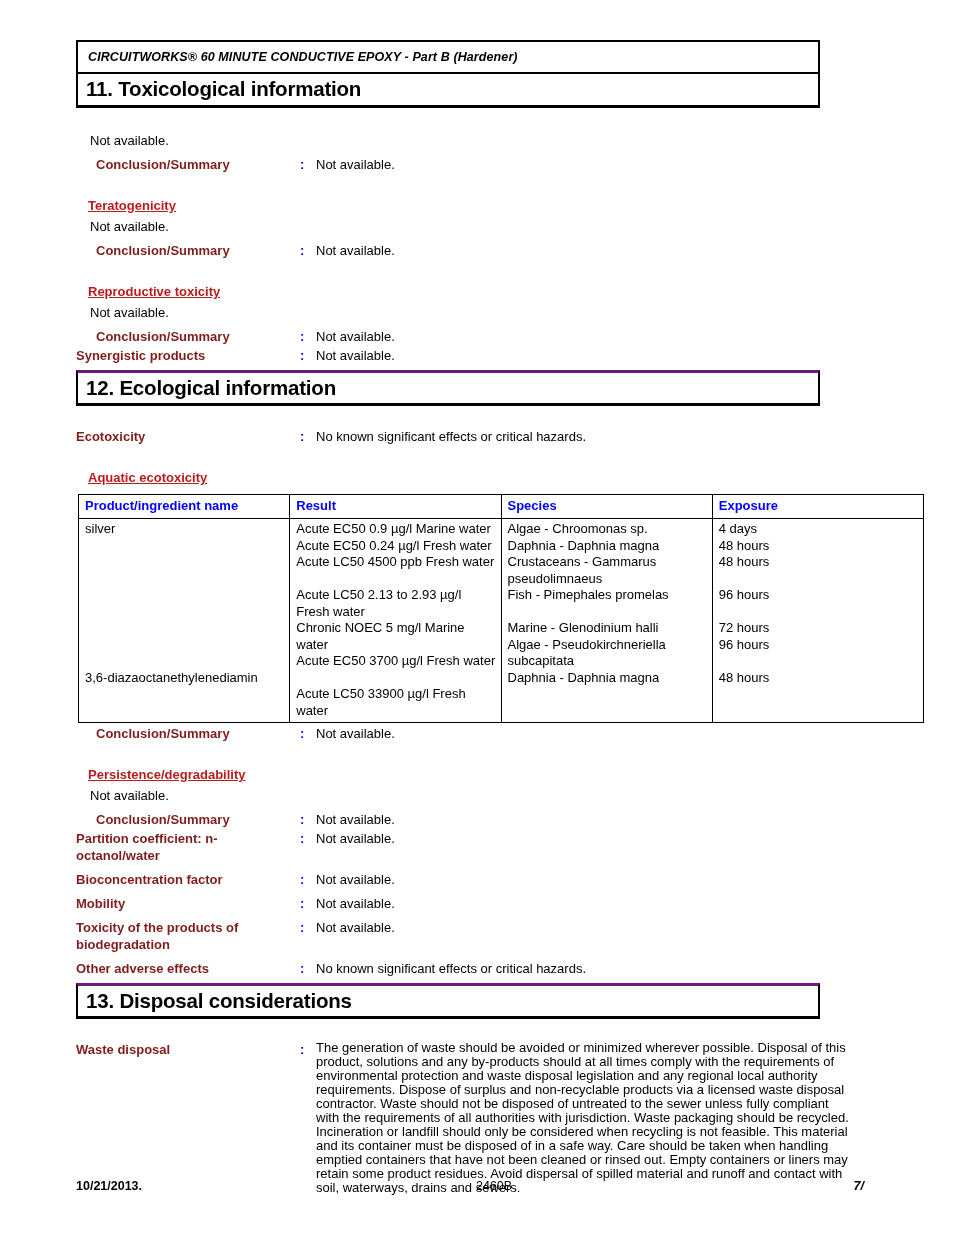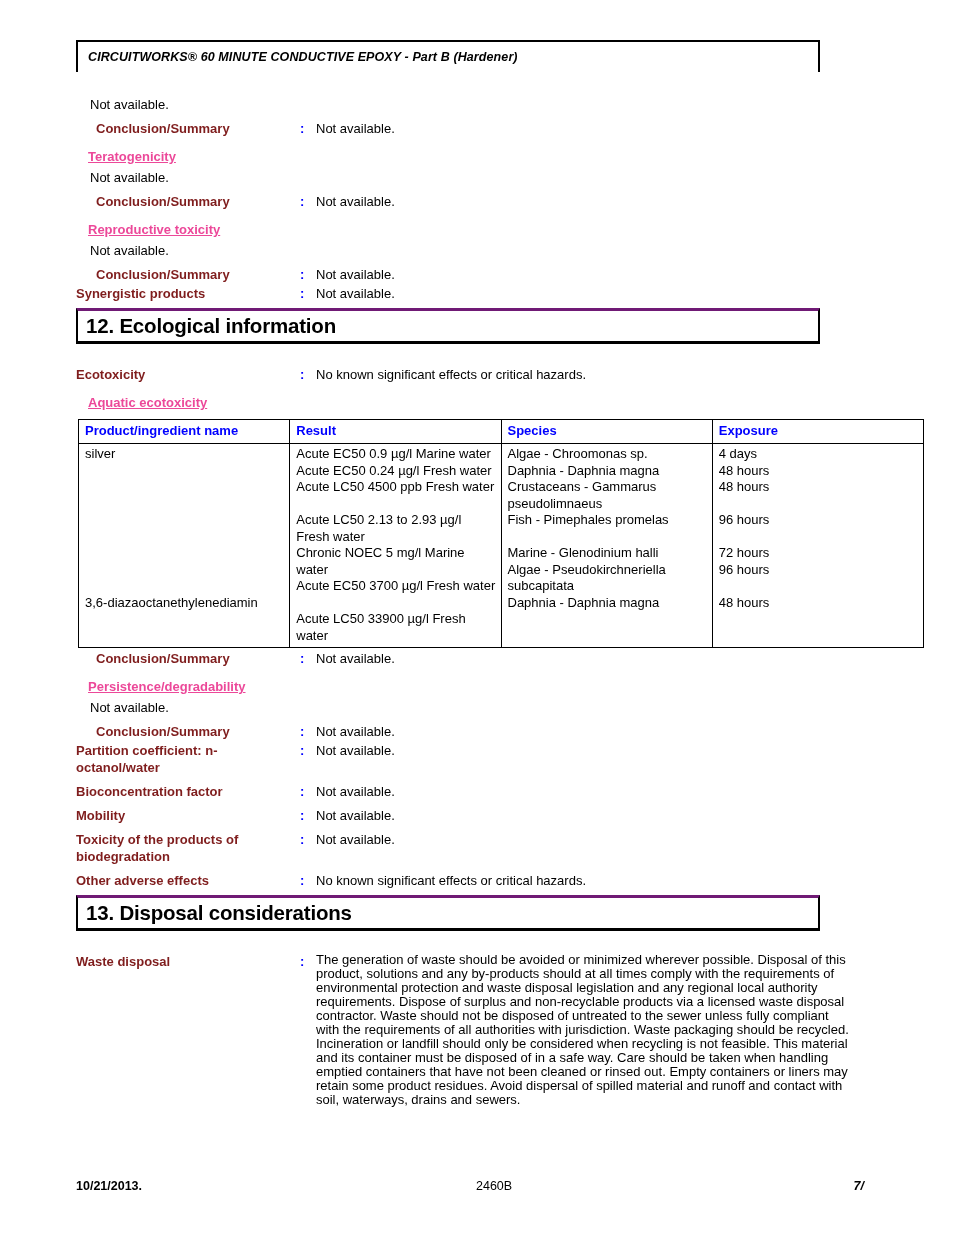--- a/index.html
+++ b/index.html
@@ -101,25 +101,25 @@
     color: #000000;
   }
   .kv-value.paragraph {
     line-height: 14px;
     max-width: 610px;
   }
 
   .subhead {
     font-size: 13px;
     line-height: 17px;
-    color: #ec4899;
+    color: #b91c1c;
     font-weight: bold;
     text-decoration: underline;
     padding-left: 12px;
-    margin-top: 6px;
+    margin-top: 19px;
     display: inline-block;
   }
   .subhead-wrap { margin-top: 5px; }
 
   
   table.tox-table {
     border-collapse: collapse;
     width: 846px;
     margin-top: 8px;
     margin-left: 2px;
@@ -179,20 +179,23 @@
 </style>
 </head>
 <body>
 
 <div class="page">
 
   <div class="doc-header">
     <div class="doc-header-title">CIRCUITWORKS® 60 MINUTE CONDUCTIVE EPOXY - Part B (Hardener)</div>
   </div>
 
+  <div class="section-bar">
+    <div class="section-title">11. Toxicological information</div>
+  </div>
 
   <div class="body-area">
 
     <div class="plain-line">Not available.</div>
 
     <div class="kv-row">
       <div class="kv-label indent1">Conclusion/Summary</div>
       <div class="kv-colon">:</div>
       <div class="kv-value">Not available.</div>
     </div>

